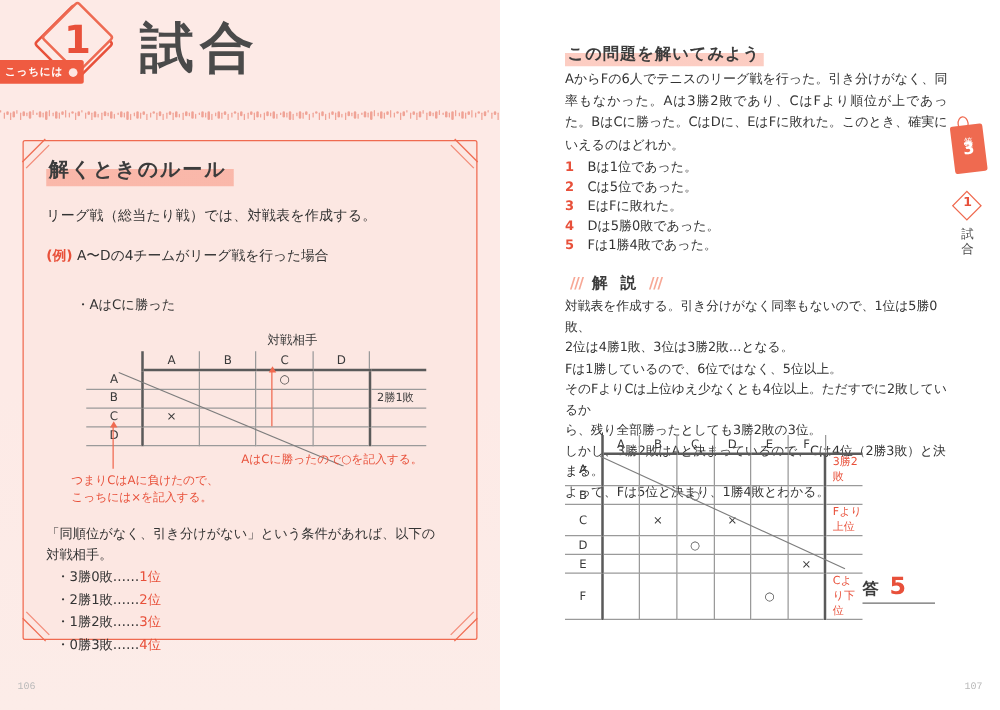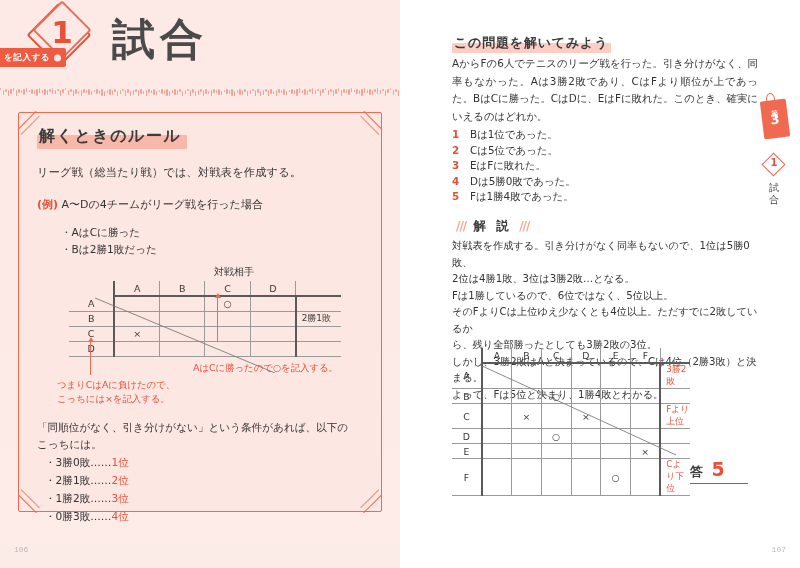--- a/index.html
+++ b/index.html
@@ -104,21 +104,21 @@
     background: linear-gradient(180deg, rgba(250,160,142,0) 42%, rgba(249,168,151,.75) 42%, rgba(249,168,151,.75) 100%);
     font-family: "DejaVu Sans", sans-serif;
   }
   .rule-body { position: absolute; left: 18px; top: 50px; width: 330px; }
   .r-line {
     font-size: 11.2px; color: #333; line-height: 20px; letter-spacing: .2px;
     font-family: "DejaVu Sans", sans-serif;
   }
   .r-ex { margin-top: 14px; font-size: 11px; color: #333; font-family: "DejaVu Sans", sans-serif; }
   .r-ex .ex-mark { color: #e8503a; font-weight: 700; }
-  .r-bullets { margin-top: 12px; margin-left: 24px; }
+  .r-bullets { margin-top: 24px; margin-left: 24px; }
   .r-bullets div { font-size: 10.6px; color: #333; line-height: 17px; font-family: "DejaVu Sans", sans-serif; }
 
   
   .tbl-wrap { position: absolute; left: 18px; top: 152px; width: 330px; margin-left: 20px; }
   .tbl-caption {
     text-align: center; font-size: 10px; color: #3a3a3a;
     margin-left: 24px; margin-bottom: 2px;
     font-family: "DejaVu Sans", sans-serif;
   }
   table.match {
@@ -273,21 +273,21 @@
 <div class="spread">
 
   <div class="page-left">
 
     <div class="num-badge">
       <div class="diamond-outer"></div>
       <div class="diamond-inner"></div>
       <div class="num">1</div>
     </div>
     <div class="kind-tag">
-      <span>を記入する</span>
+      <span>こっちには</span>
       <span class="dot"></span>
     </div>
     <div class="chap-title">試合</div>
 
     <div class="tear" id="tear">
         <i style="left: 0px; height: 2px; top: 0px;"></i>
         <i style="left: 2.6px; height: 5.2px; top: 1.8px;"></i>
         <i style="left: 5.2px; height: 3.4px; top: 0.6px;"></i>
         <i style="left: 7.8px; height: 6.6px; top: 2.4px;"></i>
         <i style="left: 10.4px; height: 4.8px; top: 1.2px;"></i>
@@ -451,21 +451,20 @@
       <div class="rule-head">解くときのルール</div>
 
       <div class="rule-body">
         <div class="r-line">リーグ戦（総当たり戦）では、対戦表を作成する。</div>
         <div class="r-ex">
           <span class="ex-mark">(例)</span>
           <span>A〜Dの4チームがリーグ戦を行った場合</span>
         </div>
         <div class="r-bullets">
           <div>・AはCに勝った</div>
-          <div>・Bは2勝1敗だった</div>
         </div>
       </div>
 
       <div class="tbl-wrap">
         <div class="tbl-caption">対戦相手</div>
         <div style="position:relative;">
           <table class="match" id="left-table">
               <thead>
                 <tr>
                   <th class="corner-cell"></th>
@@ -520,21 +519,21 @@
         <div class="arrow-v" style="left:160px; top:32px; height:44px;"></div>
         <div class="ann" style="left:0px; top:113px;">
           <div>つまりCはAに負けたので、</div>
           <div>こっちには×を記入する。</div>
         </div>
         <div class="ann" style="left:136px; top:96px;">AはCに勝ったので○を記入する。</div>
       </div>
 
       <div class="conds">
         <div class="ctext">「同順位がなく、引き分けがない」という条件があれば、以下の</div>
-        <div class="ctext">こっちには。</div>
+        <div class="ctext">対戦相手。</div>
         <div id="rank-list">
             <div class="crow"><span>・3勝0敗……</span><b>1位</b></div>
             <div class="crow"><span>・2勝1敗……</span><b>2位</b></div>
             <div class="crow"><span>・1勝2敗……</span><b>3位</b></div>
             <div class="crow"><span>・0勝3敗……</span><b>4位</b></div>
           </div>
       </div>
     </div>
 
     <div class="pg pg-l">106</div>

